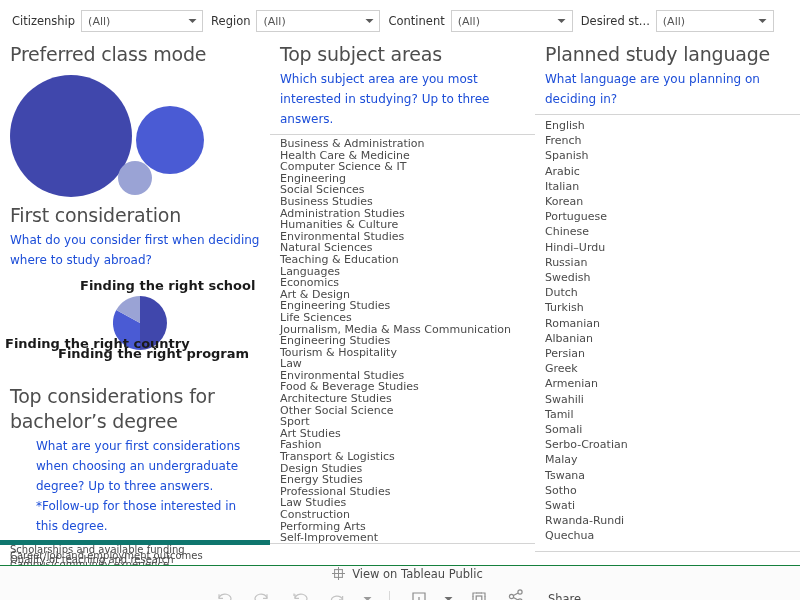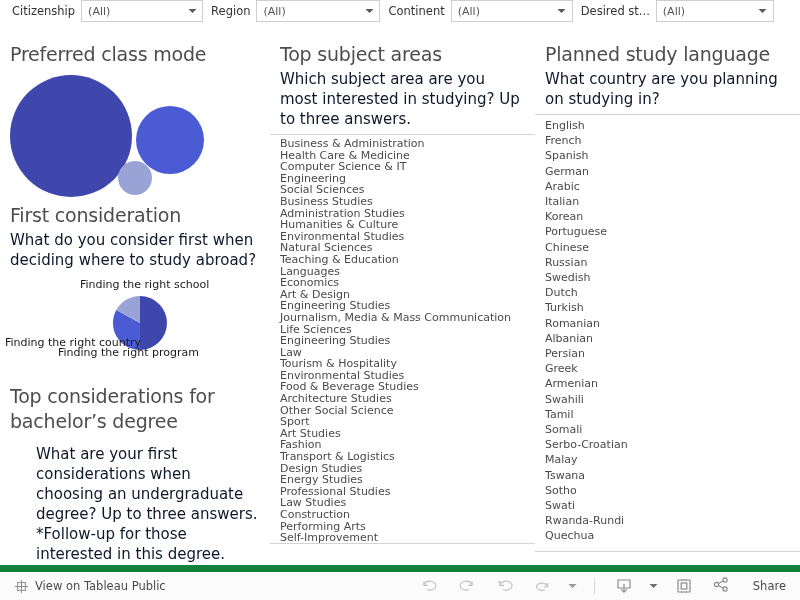--- a/index.html
+++ b/index.html
@@ -7,21 +7,21 @@
     width: 800px; height: 600px;
     background: #ffffff;
     font-family: "DejaVu Sans", sans-serif;
     overflow: hidden;
   }
   #app { position: relative; width: 800px; height: 600px; background:#fff; }
 
   
   .filterbar {
     position: absolute; left:0; top:0; width:676px; height:42px;
-    display:flex; align-items:flex-start; padding:0 6px; gap:0;
+    display:flex; align-items:center; padding:0 6px; gap:0;
     background:#fff;
   }
   .filter-group { display:flex; align-items:center; }
   .filter-label {
     font-size:11.5px; color:#333; white-space:nowrap;
     padding:0 6px 0 8px; letter-spacing:0;
   }
   .filter-label.first { padding-left:6px; }
   .dropdown {
     position:relative; height:22px; background:#fff;
@@ -47,32 +47,32 @@
   .col-left   { left:0;   width:270px; }
   .col-mid    { left:270px; width:265px; }
   .col-right  { left:535px; width:265px; }
 
   .panel-title {
     font-size:19px; color:#4d4d4d; font-weight:400;
     line-height:25px; letter-spacing:-0.2px;
     padding:0 10px;
   }
   .panel-sub {
-    font-size:15px; color:#0f172a; line-height:20px;
+    font-size:12px; color:#1d4ed8; line-height:20px;
     padding:0 10px; font-weight:400;
   }
 
   
   .bubble-area { position:relative; height:120px; margin-top:6px; }
   .bubble { position:absolute; border-radius:50%; }
 
   
   .pie-area { position:relative; height:100px; margin-top:8px; }
   .pie-label {
-    position:absolute; font-size:11px; font-weight:normal; color:#1a1a1a;
+    position:absolute; font-size:13px; font-weight:bold; color:#1a1a1a;
     white-space:nowrap;
   }
   .pie-svg { position:absolute; }
 
   
   .list-box {
     border-top:1px solid #d4d4d4;
     margin:5px 0 0 0; padding:3px 0 0 0;
     overflow:hidden;
   }
@@ -93,22 +93,22 @@
     height:26px; margin-top:4px; overflow:hidden;
   }
   .squeezed-item {
     position:absolute; left:10px; font-size:10px;
     line-height:10px; color:#4a4a4a; white-space:nowrap;
   }
 
   
   .toolbar {
     position:absolute; left:0; bottom:0; width:800px; height:35px;
-    background:#fbfbfb; border-top:7px solid #15803d;
-    display:flex; align-items:center;
+    background:#fbfbfb; border-top:1px solid #15803d;
+    display:flex; align-items:center;flex-direction:column;
   }
   .tb-left { display:flex; align-items:center; padding-left:14px; gap:6px; }
   .tb-logo { width:15px; height:15px; opacity:.75; }
   .tb-text { font-size:11.5px; color:#4a4a4a; }
   .tb-spacer { flex:1; }
   .tb-right { display:flex; align-items:center; gap:0; padding-right:14px; }
   .tb-btn {
     width:38px; height:35px; display:flex; align-items:center;
     justify-content:center; cursor:default;
   }
@@ -201,21 +201,21 @@
 
         <path d="M27 27 L27 54 A27 27 0 0 1 3.25 14.1 Z" fill="#4a5bd4"></path>
 
         <path d="M27 27 L3.25 14.1 A27 27 0 0 1 27 0 Z" fill="#9aa3d5"></path>
       </svg>
       <span class="pie-label" style="left:5px; top:58px;">Finding the right country</span>
       <span class="pie-label" style="left:58px; top:68px;">Finding the right program</span>
     </div>
 
     <div class="panel-title" style="margin-top:6px;">Top considerations for bachelor’s degree</div>
-    <div class="panel-sub" style="margin-top:10px;padding-left:36px;">What are your first considerations when choosing an undergraduate degree? Up to three answers. *Follow-up for those interested in this degree.</div>
+    <div class="panel-sub" style="margin-top:2px;padding-left:36px;">What are your first considerations when choosing an undergraduate degree? Up to three answers. *Follow-up for those interested in this degree.</div>
 
     <div class="squeezed-box">
       <span class="squeezed-item" style="top:0px;">Scholarships and available funding</span>
       <span class="squeezed-item" style="top:6px;">Career/job and employment outcomes</span>
       <span class="squeezed-item" style="top:10px;">Quality of teaching and research</span>
       <span class="squeezed-item" style="top:15px;">Campus/community experience</span>
     </div>
 
   </div>
 
@@ -231,56 +231,56 @@
         <div class="list-item">Business Studies</div>
         <div class="list-item">Administration Studies</div>
         <div class="list-item">Humanities &amp; Culture</div>
         <div class="list-item">Environmental Studies</div>
         <div class="list-item">Natural Sciences</div>
         <div class="list-item">Teaching &amp; Education</div>
         <div class="list-item">Languages</div>
         <div class="list-item">Economics</div>
         <div class="list-item">Art &amp; Design</div>
         <div class="list-item">Engineering Studies</div>
+        <div class="list-item">Life Sciences</div>
         <div class="list-item">Journalism, Media &amp; Mass Communication</div>
-        <div class="list-item">Life Sciences</div>
         <div class="list-item">Engineering Studies</div>
+        <div class="list-item">Tourism &amp; Hospitality</div>
         <div class="list-item">Law</div>
-        <div class="list-item">Tourism &amp; Hospitality</div>
         <div class="list-item">Environmental Studies</div>
         <div class="list-item">Food &amp; Beverage Studies</div>
         <div class="list-item">Architecture Studies</div>
         <div class="list-item">Other Social Science</div>
         <div class="list-item">Sport</div>
         <div class="list-item">Art Studies</div>
         <div class="list-item">Fashion</div>
         <div class="list-item">Transport &amp; Logistics</div>
         <div class="list-item">Design Studies</div>
         <div class="list-item">Energy Studies</div>
         <div class="list-item">Professional Studies</div>
         <div class="list-item">Law Studies</div>
         <div class="list-item">Construction</div>
         <div class="list-item">Performing Arts</div>
         <div class="list-item">Self-Improvement</div>
       </div>
   </div>
 
   <div class="col col-right">
     <div class="panel-title">Planned study language</div>
-    <div class="panel-sub" style="margin-top:2px;">What country are you planning on studying in?</div>
+    <div class="panel-sub" style="margin-top:2px;">What language are you planning on deciding in?</div>
     <div class="list-box list-box-bottom" id="language-list" style="height:438px;">
         <div class="list-item-lang">English</div>
         <div class="list-item-lang">French</div>
         <div class="list-item-lang">Spanish</div>
-        <div class="list-item-lang">German</div>
         <div class="list-item-lang">Arabic</div>
         <div class="list-item-lang">Italian</div>
         <div class="list-item-lang">Korean</div>
         <div class="list-item-lang">Portuguese</div>
         <div class="list-item-lang">Chinese</div>
+        <div class="list-item-lang">Hindi–Urdu</div>
         <div class="list-item-lang">Russian</div>
         <div class="list-item-lang">Swedish</div>
         <div class="list-item-lang">Dutch</div>
         <div class="list-item-lang">Turkish</div>
         <div class="list-item-lang">Romanian</div>
         <div class="list-item-lang">Albanian</div>
         <div class="list-item-lang">Persian</div>
         <div class="list-item-lang">Greek</div>
         <div class="list-item-lang">Armenian</div>
         <div class="list-item-lang">Swahili</div>

